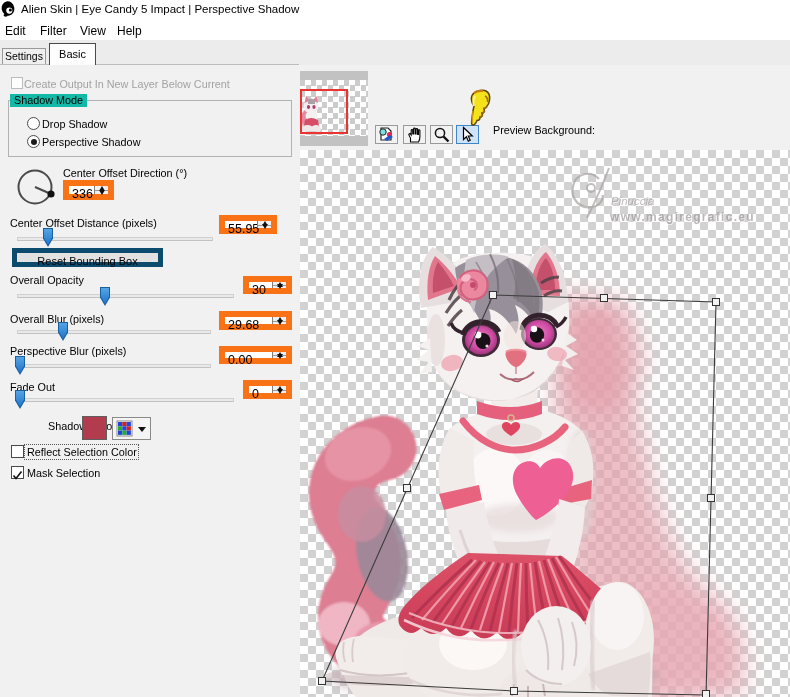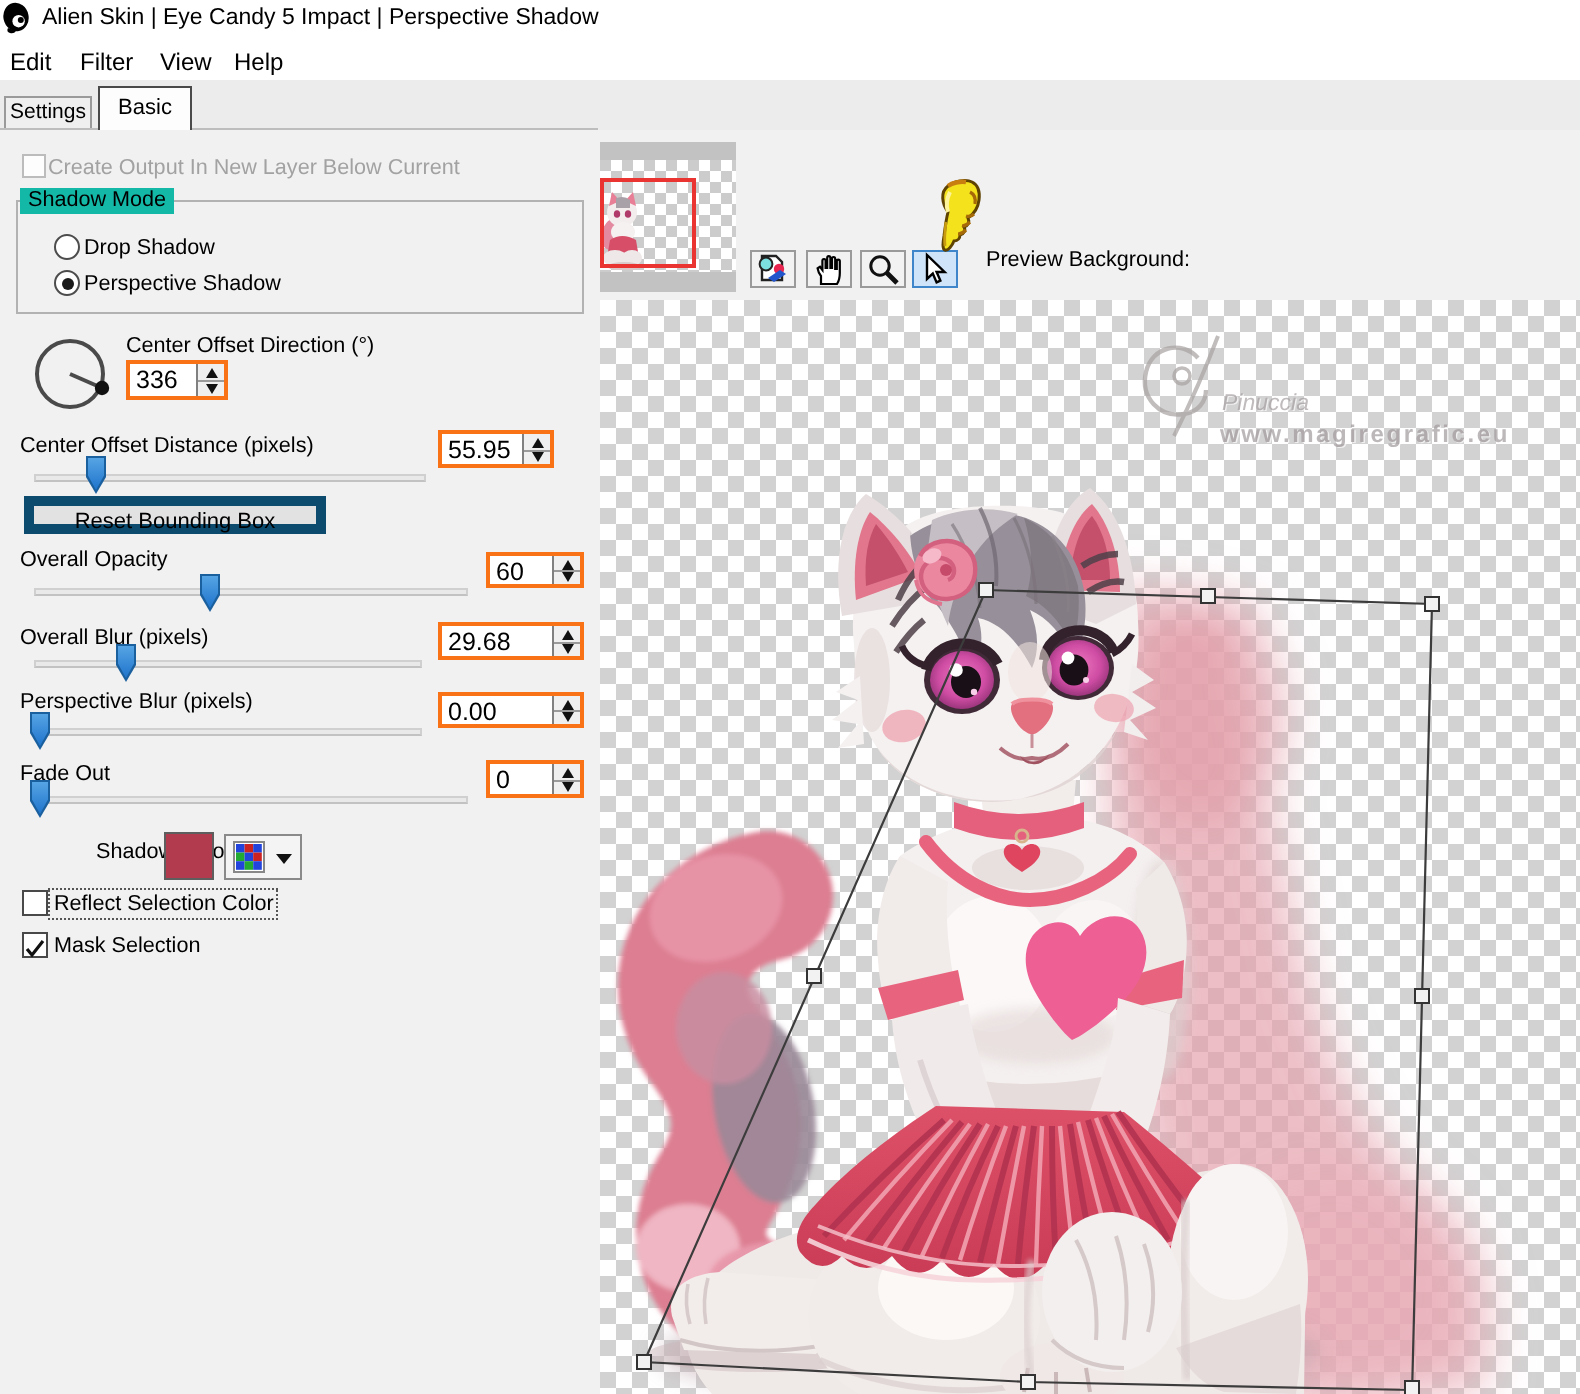--- a/index.html
+++ b/index.html
@@ -27,21 +27,21 @@
 .cb-dis { border-color:#bcbcbc; background:#fdfdfd; }
 .radio { position:absolute; width:13px; height:13px; border-radius:50%; background:#fff; border:1px solid #4c4c4c; }
 .radio .dot { position:absolute; left:2.5px; top:2.5px; width:6px; height:6px; border-radius:50%; background:#1a1a1a; }
 #groupbox { left:8px; top:100px; width:284px; height:57px; border:1px solid #b2b2b2; }
 #gblabel { left:10px; top:94px; background:#14b8a6; padding:0 4px; font-size:10.8px; }
 .track { position:absolute; height:4px; background:#e9e9e9; border:1px solid #d0d0d0; border-bottom-color:#c2c2c2; }
 .thumb { position:absolute; width:10px; height:19px; background:#1a5f9e;
   clip-path:polygon(0 0, 100% 0, 100% 55%, 50% 100%, 0 55%); }
 .thumb:after { content:""; position:absolute; left:1px; top:1px; right:1px; bottom:2px;
   background:linear-gradient(#56a4e4,#1f74cc); clip-path:polygon(0 0, 100% 0, 100% 55%, 50% 100%, 0 55%); }
-.valbox { position:absolute; background:#fff; border:2px solid #f97316; }
+.valbox { position:absolute; background:#fff; border:6px solid #f97316; }
 .valbox span { position:absolute; left:3px; top:1px; font-size:12.5px; color:#000; }
 .valbox .spin { position:absolute; right:0; top:0; bottom:0; width:14px; background:#efefef; border-left:1px solid #808080; }
 .valbox .up, .valbox .dn { position:absolute; left:0; width:100%; height:50%; }
 .valbox .up:after { content:""; position:absolute; left:50%; top:50%; transform:translate(-50%,-40%);
   border-left:3.5px solid transparent; border-right:3.5px solid transparent; border-bottom:5px solid #111; }
 .valbox .dn { bottom:0; border-top:1px solid #9a9a9a; }
 .valbox .dn:after { content:""; position:absolute; left:50%; top:50%; transform:translate(-50%,-60%);
   border-left:3.5px solid transparent; border-right:3.5px solid transparent; border-top:5px solid #111; }
 #resetbtn { left:12px; top:248px; width:151px; height:19px; background:#e2e2e2; border:5px solid #0c4a6e;
   font-size:11px; text-align:center; line-height:17px; }
@@ -119,21 +119,21 @@
         <div class="dn"></div>
       </div>
     </div>
   <div class="track" style="left:17px; top:237px; width:196px;"></div>
   <div class="thumb" style="left:43px; top:228px;"></div>
 
   <div id="resetbtn" class="abs">Reset Bounding Box</div>
 
   <div class="lbl" style="left:10px; top:274px;">Overall Opacity</div>
   <div class="valbox" style="left:243px; top:276px; width:49px; height:18px;">
-      <span>60</span>
+      <span>30</span>
       <div class="spin">
         <div class="up"></div>
         <div class="dn"></div>
       </div>
     </div>
   <div class="track" style="left:17px; top:294px; width:217px;"></div>
   <div class="thumb" style="left:100px; top:287px;"></div>
 
   <div class="lbl" style="left:10px; top:313px;">Overall Blur (pixels)</div>
   <div class="valbox" style="left:219px; top:311px; width:73px; height:19px;">

